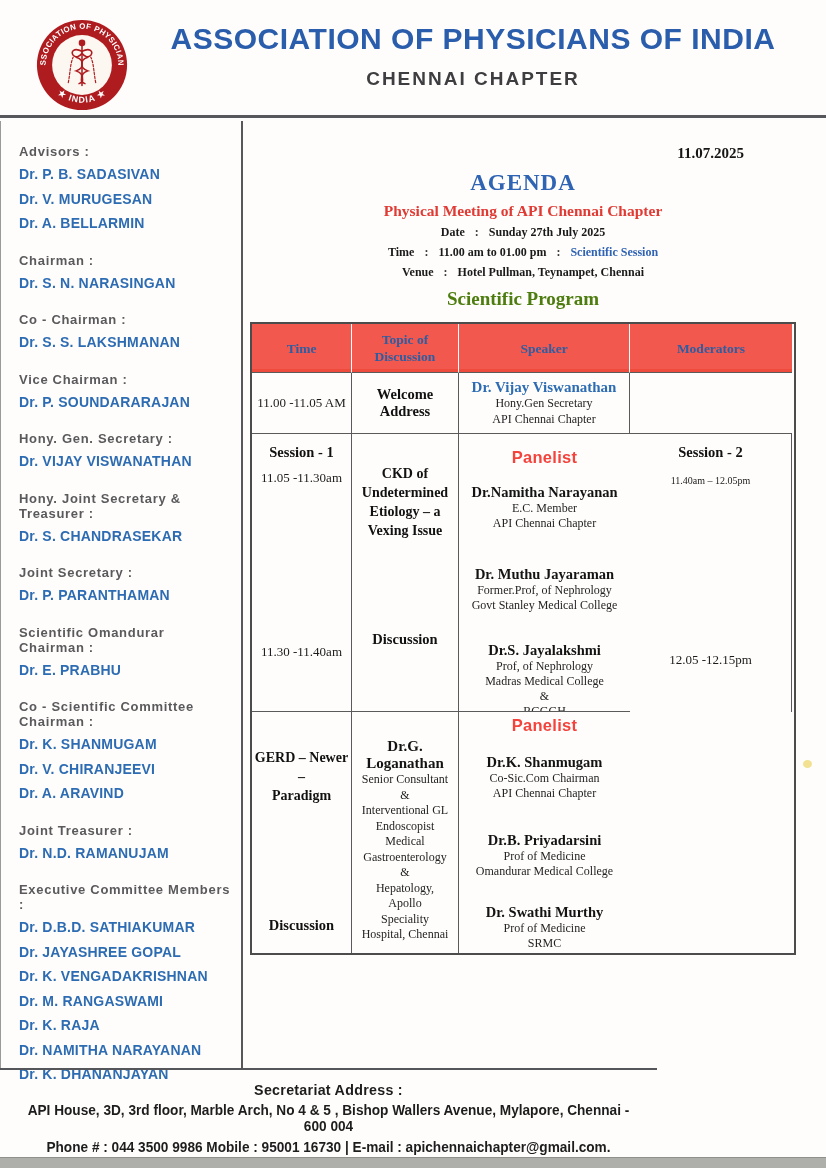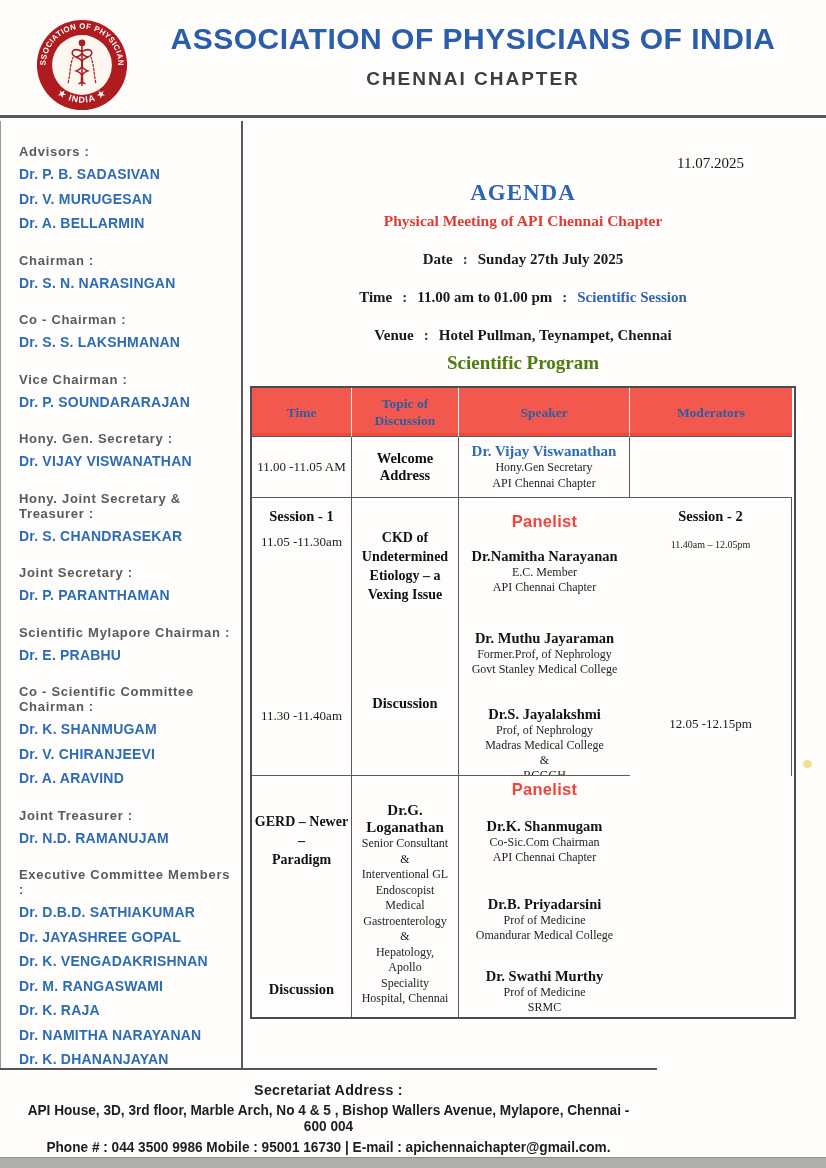--- a/index.html
+++ b/index.html
@@ -21,26 +21,26 @@
     border-right:2px solid #58585a; border-left:1px solid #9a9a98;
     padding:23px 8px 0 18px; }
   .grp { margin-bottom:17px; }
   .grp .lbl { font-size:13px; color:#5a5a5c; letter-spacing:0.7px; font-weight:bold; margin-bottom:3px; }
   .grp .names { font-size:14px; font-weight:bold; color:#2d6cb3; line-height:24.5px;
     white-space:pre-line; letter-spacing:0.2px; }
   
   .main { position:absolute; top:121px; left:243px; width:583px; height:947px; }
   .main-inner { margin-left:7px; width:546px;
     font-family:"Liberation Serif", serif; }
-  .issue-date { margin-top:34px; text-align:right; padding-right:52px;
-    font-size:15px; font-weight:normal; color:#161616; }
+  .issue-date { margin-top:24px; text-align:right; padding-right:52px;
+    font-size:15px; font-weight:bold; color:#161616; }
   .agenda-title { margin-top:8px; text-align:center; font-size:23px; font-weight:bold;
     color:#2f63b4; letter-spacing:1px; }
   .agenda-subtitle { margin-top:6px; text-align:center; font-size:15.5px; font-weight:bold; color:#e03a34; }
-  .detail-line { margin-top:21px; text-align:center; font-size:15px; font-weight:bold; color:#1a1a1a; }
+  .detail-line { margin-top:5px; text-align:center; font-size:12px; font-weight:bold; color:#1a1a1a; }
   .detail-line .sep { padding:0 10px; color:#3a3a3a; }
   .detail-line .blue { color:#2f63b4; }
   .program-title { margin-top:8px; text-align:center; font-size:19px; font-weight:bold; color:#4d7c0f; }
   
   .tbl { margin-top:12px; width:546px; border:2px solid #4c4c4c; background:#fefdfb;
     display:grid; grid-template-columns:100px 107px 171px 162px;
     grid-template-rows:49px 61px 278px 241px; }
   .cell { position:relative; border-right:1px solid #5a5a5a; border-bottom:1px solid #5a5a5a;
     font-family:"Liberation Serif", serif; overflow:hidden; }
   .cell.last { border-right:none; }
@@ -138,21 +138,21 @@
     </div>
     <div class="grp">
       <div class="lbl">Hony. Joint Secretary &amp; Treasurer :</div>
       <div class="names">Dr. S. CHANDRASEKAR</div>
     </div>
     <div class="grp">
       <div class="lbl">Joint Secretary :</div>
       <div class="names">Dr. P. PARANTHAMAN</div>
     </div>
     <div class="grp">
-      <div class="lbl">Scientific Mylapore Chairman :</div>
+      <div class="lbl">Scientific Omandurar Chairman :</div>
       <div class="names">Dr. E. PRABHU</div>
     </div>
     <div class="grp">
       <div class="lbl">Co - Scientific Committee Chairman :</div>
       <div class="names">Dr. K. SHANMUGAM
 Dr. V. CHIRANJEEVI
 Dr. A. ARAVIND</div>
     </div>
     <div class="grp">
       <div class="lbl">Joint Treasurer :</div>

